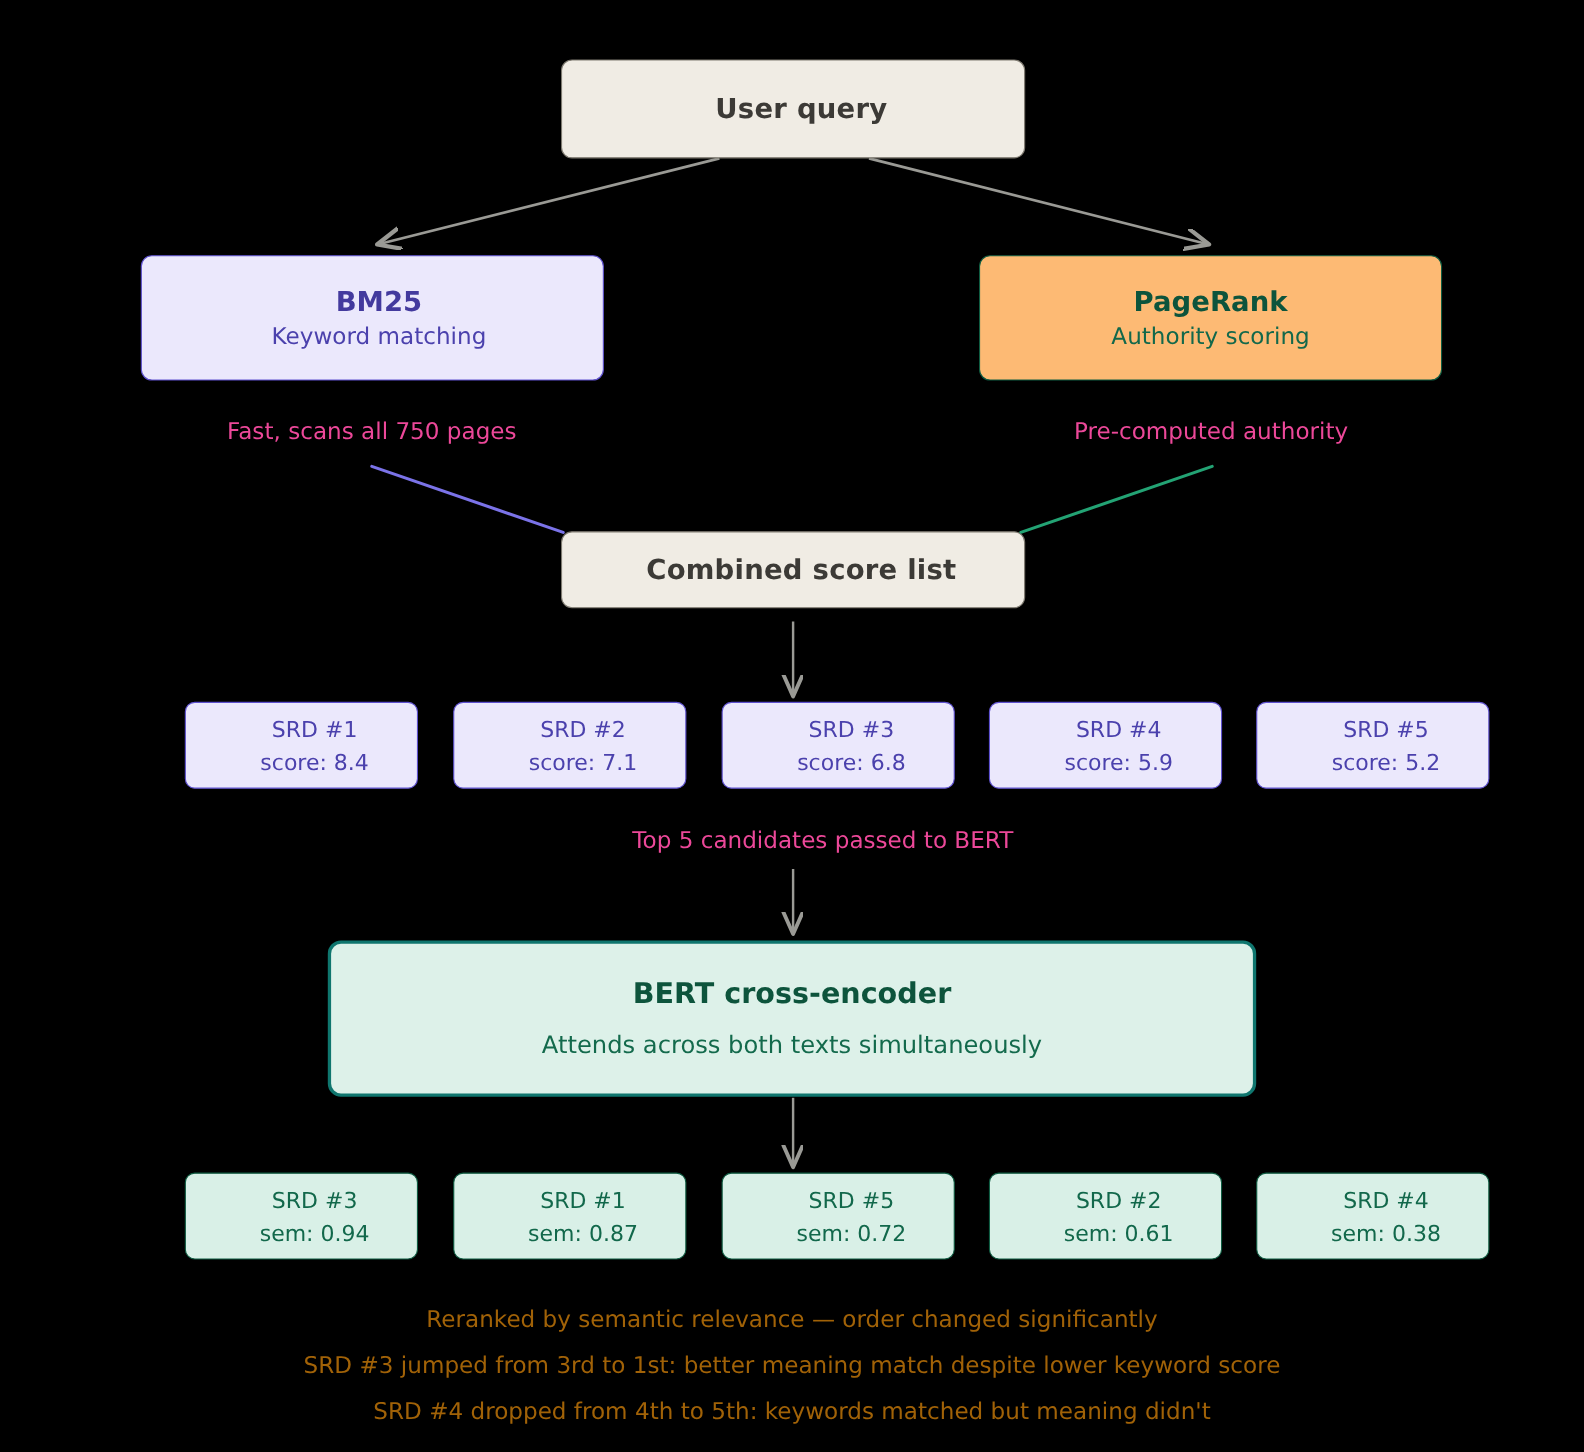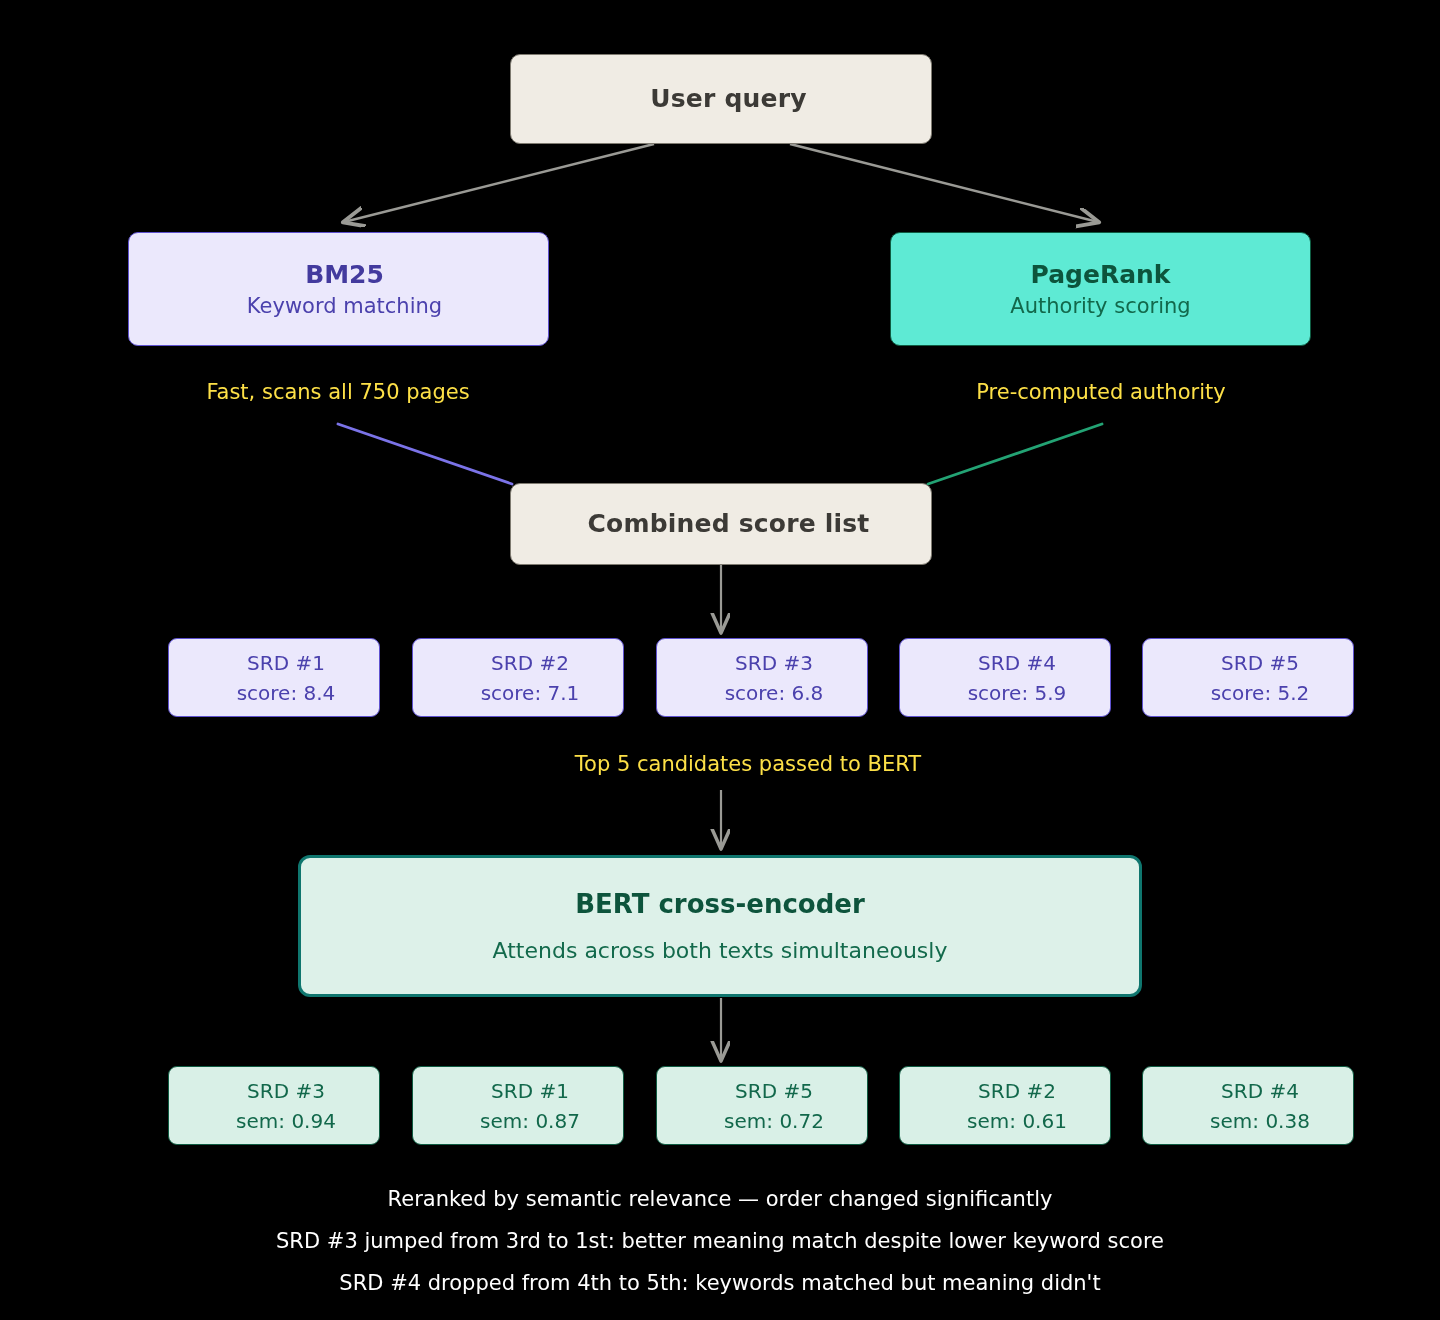--- a/index.html
+++ b/index.html
@@ -40,21 +40,21 @@
   
   .n-purple {
     background: #ebe8fc;
     border: 1.8px solid #5e51cf;
     color: #433a9e;
   }
   .n-purple .ttl { font-size: 25px; font-weight: 700; }
   .n-purple .sub { font-size: 21px; font-weight: 400; color: #4b41ad; }
   
   .n-green {
-    background: #5eead4;
+    background: #fdba74;
     border: 1.8px solid #0f5c42;
     color: #0d543c;
   }
   .n-green .ttl { font-size: 25px; font-weight: 700; }
   .n-green .sub { font-size: 21px; font-weight: 400; color: #12684b; }
 
   
   .chip {
     position: absolute;
     border-radius: 9px;
@@ -76,30 +76,30 @@
     border-radius: 12px;
     color: #0d543c;
   }
   .n-bert .ttl { font-size: 26px; font-weight: 700; margin-bottom: 14px; }
   .n-bert .sub { font-size: 22px; font-weight: 400; color: #136a4c; }
 
   
   .edge-label {
     position: absolute;
     font-size: 21px;
-    color: #fde047;
+    color: #ec4899;
     white-space: nowrap;
     text-align: center;
   }
   .footer-line {
     position: absolute;
     width: 1440px;
     text-align: center;
     font-size: 21px;
-    color: #ffffff;
+    color: #a16207;
     white-space: nowrap;
   }
 </style>
 </head>
 <body>
 
 <div id="stage">
 
   <svg id="edges" viewBox="0 0 1440 1320">
     <defs>
@@ -134,21 +134,21 @@
 
   <div class="node n-green" style="left:890px; top:232px; width:421px; height:114px;">
     <div class="ttl">PageRank</div>
     <div class="sub">Authority scoring</div>
   </div>
 
   <div class="edge-label" style="left:138px; top:380px; width:400px;">Fast, scans all 750 pages</div>
 
   <div class="edge-label" style="left:901px; top:380px; width:400px;">Pre-computed authority</div>
 
-  <div class="node n-neutral" style="left:510px; top:483px; width:422px; height:82px;justify-content:center;">
+  <div class="node n-neutral" style="left:510px; top:483px; width:422px; height:70px;justify-content:center;">
     <div class="ttl">Combined score list</div>
   </div>
 
   <div class="chip chip-purple" style="left:168px; top:638px; width:212px; height:79px;">
     <div class="l1">SRD #1</div>
     <div class="l2">score: 8.4</div>
   </div>
   <div class="chip chip-purple" style="left:412px; top:638px; width:212px; height:79px;">
     <div class="l1">SRD #2</div>
     <div class="l2">score: 7.1</div>

